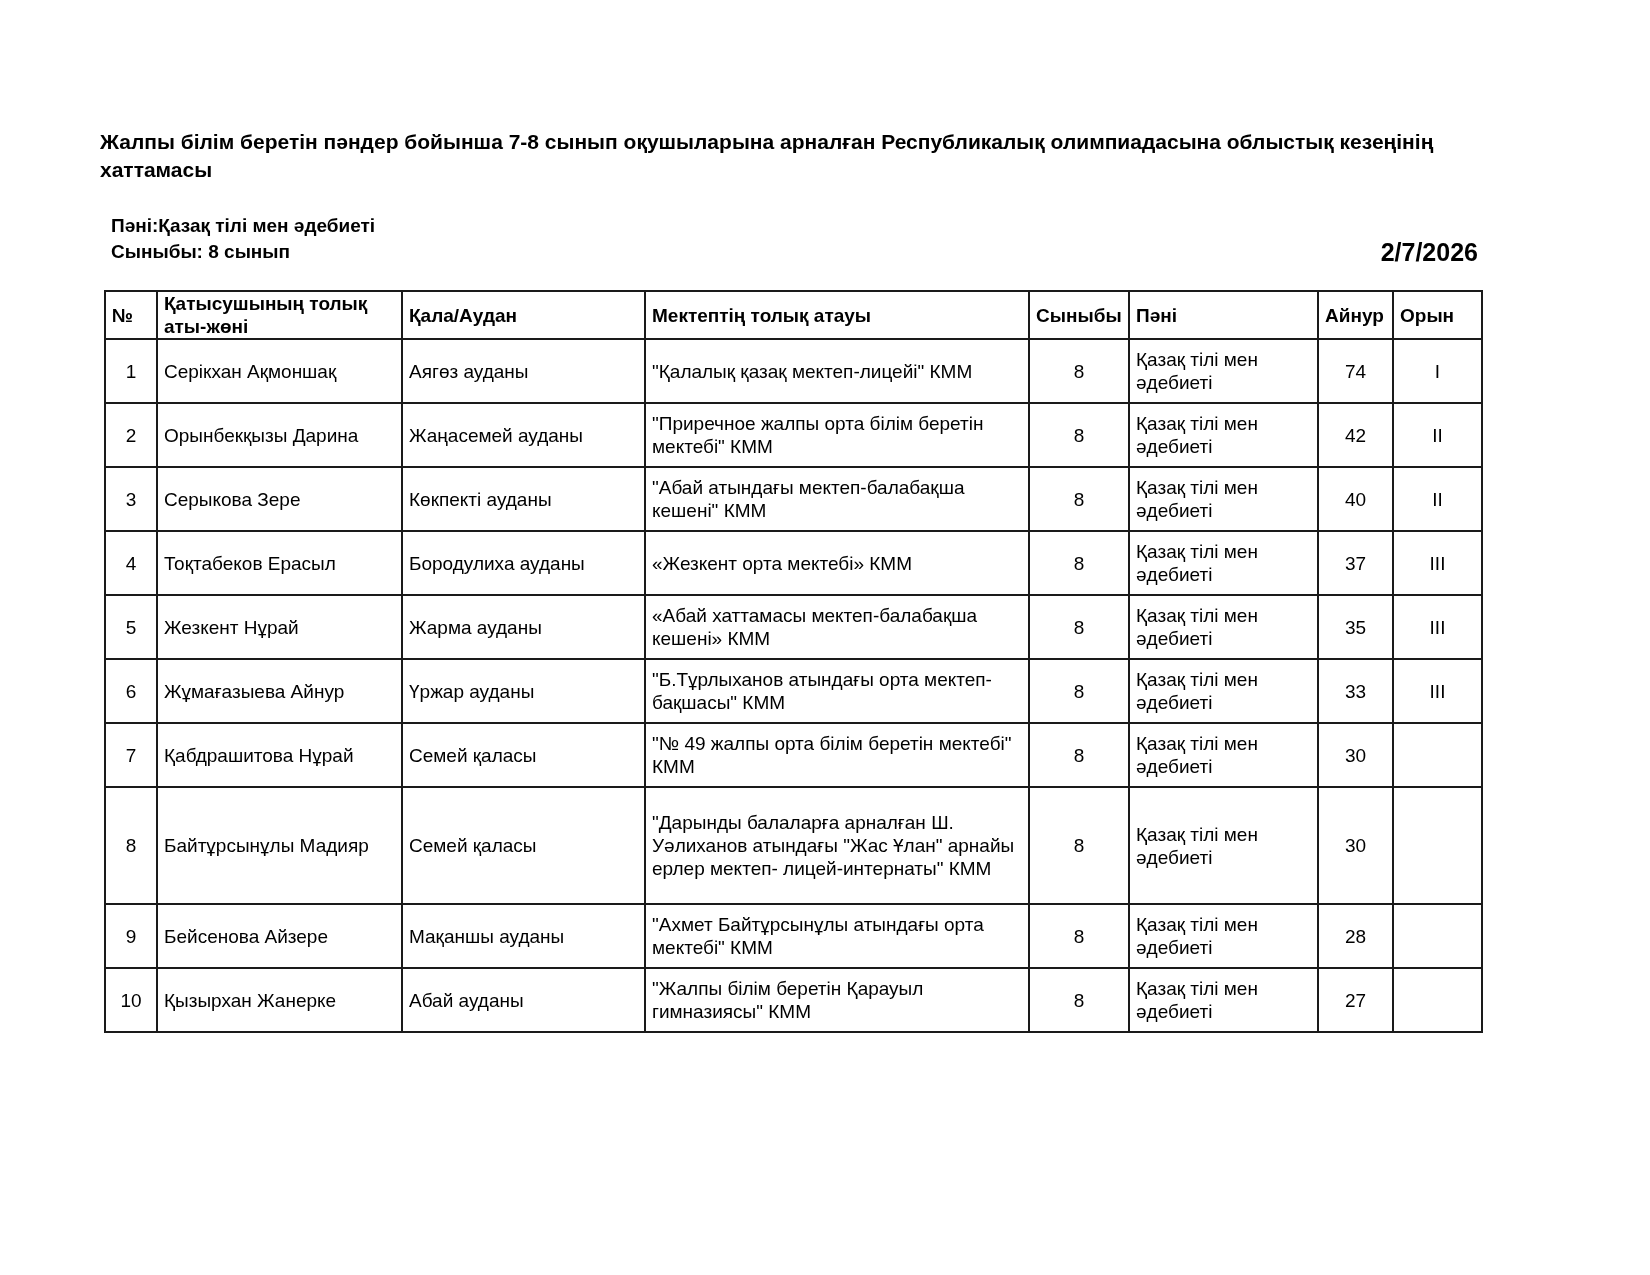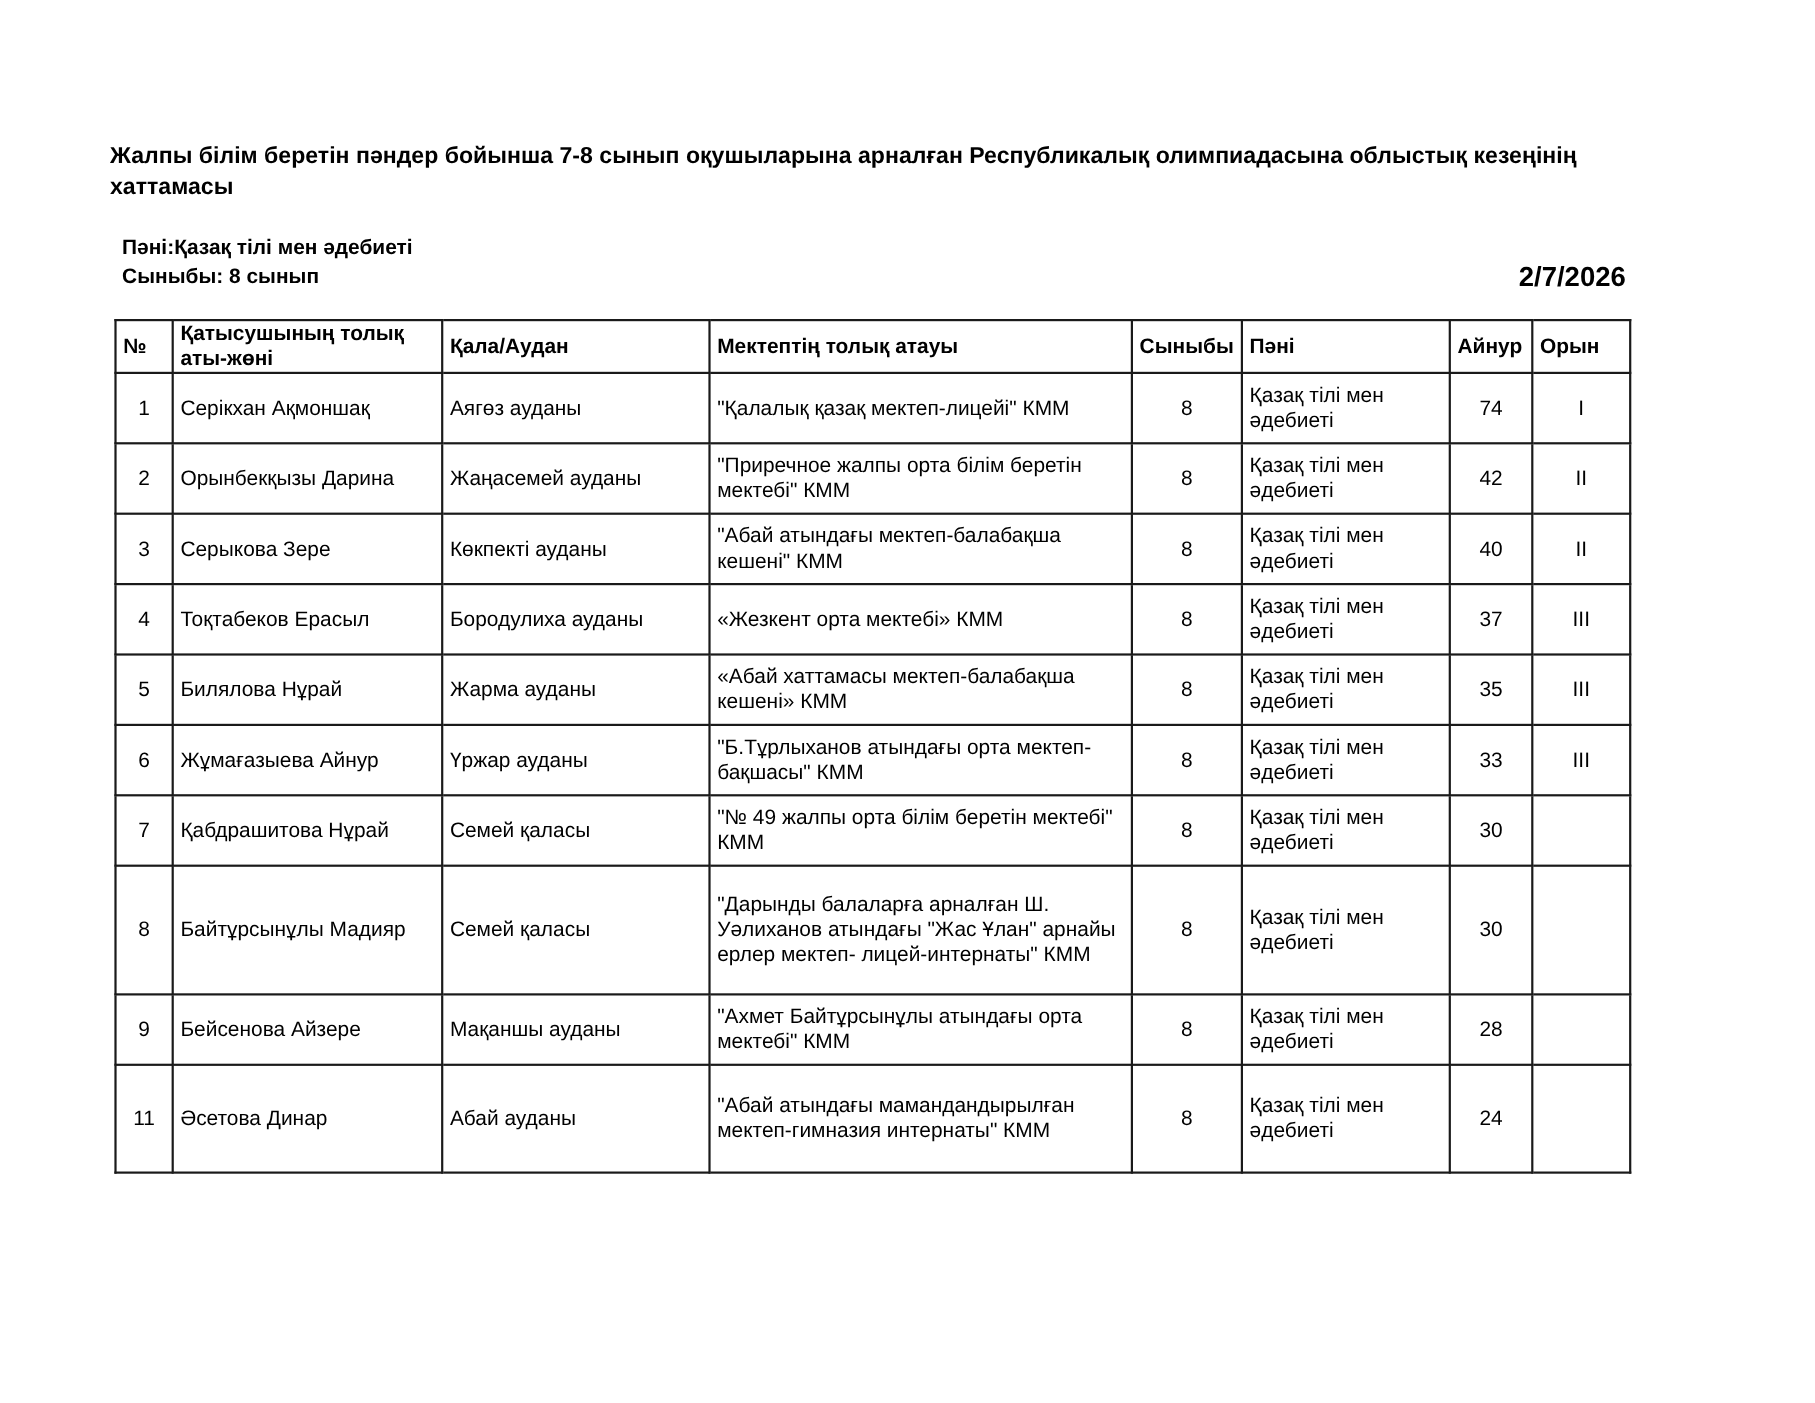--- a/index.html
+++ b/index.html
@@ -105,21 +105,21 @@
         <td class="c-name">Тоқтабеков Ерасыл</td>
         <td class="c-city">Бородулиха ауданы</td>
         <td class="c-school">«Жезкент  орта мектебі» КММ</td>
         <td class="c-class">8</td>
         <td class="c-subject">Қазақ тілі мен әдебиеті</td>
         <td class="c-score">37</td>
         <td class="c-place">III</td>
       </tr>
       <tr class="r-std">
         <td class="c-num">5</td>
-        <td class="c-name">Билялова Нұрай</td>
+        <td class="c-name">Жезкент Нұрай</td>
         <td class="c-city">Жарма ауданы</td>
         <td class="c-school">«Абай хаттамасы мектеп-балабақша кешені» КММ</td>
         <td class="c-class">8</td>
         <td class="c-subject">Қазақ тілі мен әдебиеті</td>
         <td class="c-score">35</td>
         <td class="c-place">III</td>
       </tr>
       <tr class="r-std">
         <td class="c-num">6</td>
         <td class="c-name">Жұмағазыева Айнур</td>
@@ -153,24 +153,24 @@
       <tr class="r-std">
         <td class="c-num">9</td>
         <td class="c-name">Бейсенова Айзере</td>
         <td class="c-city">Мақаншы ауданы</td>
         <td class="c-school">"Ахмет Байтұрсынұлы атындағы орта мектебі" КММ</td>
         <td class="c-class">8</td>
         <td class="c-subject">Қазақ тілі мен әдебиеті</td>
         <td class="c-score">28</td>
         <td class="c-place"></td>
       </tr>
-      <tr class="r-last">
-        <td class="c-num">11</td>
-        <td class="c-name">Әсетова Динар</td>
+      <tr class="r-std">
+        <td class="c-num">10</td>
+        <td class="c-name">Қызырхан Жанерке</td>
         <td class="c-city">Абай ауданы</td>
-        <td class="c-school">"Абай атындағы мамандандырылған мектеп-гимназия интернаты" КММ</td>
+        <td class="c-school">"Жалпы білім беретін Қарауыл гимназиясы" КММ</td>
         <td class="c-class">8</td>
         <td class="c-subject">Қазақ тілі мен әдебиеті</td>
-        <td class="c-score">24</td>
+        <td class="c-score">27</td>
         <td class="c-place"></td>
       </tr>
     </tbody>
 </table>
 
 </body></html>

